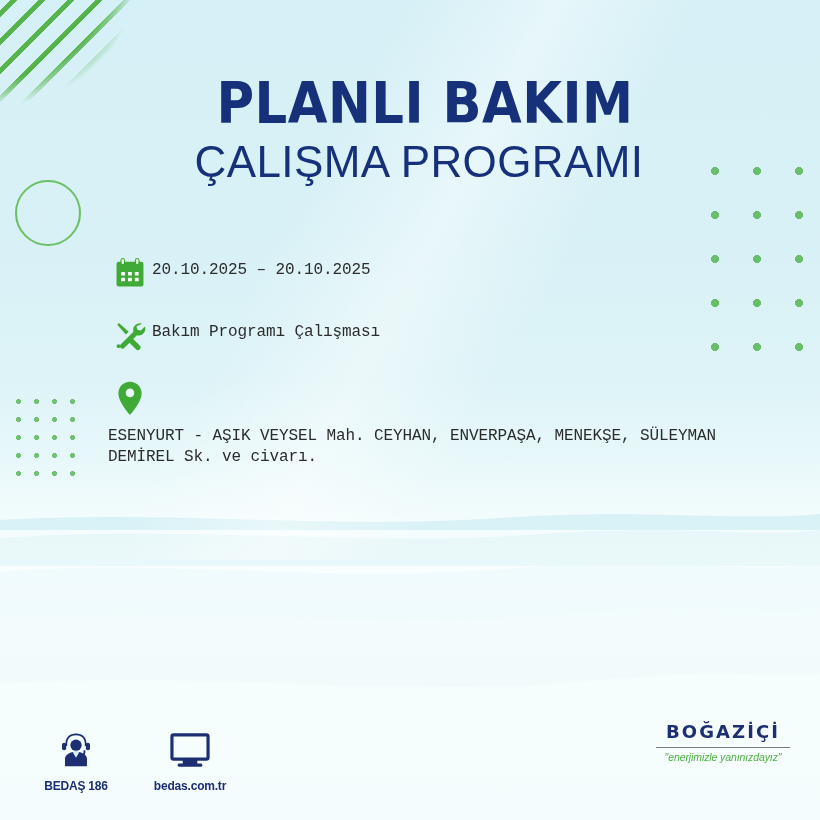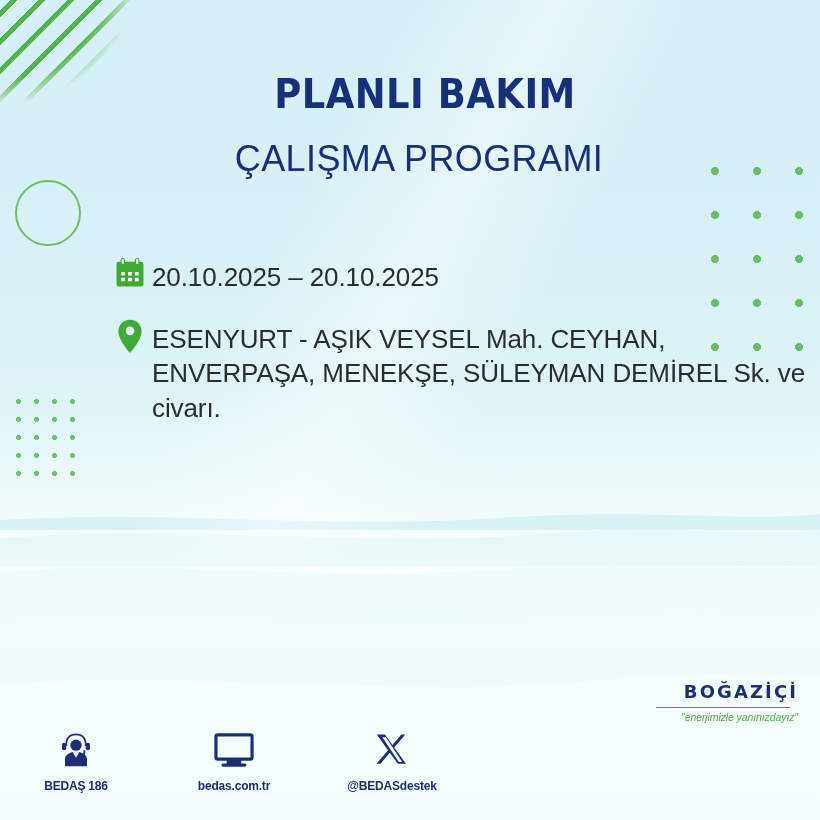--- a/index.html
+++ b/index.html
@@ -103,83 +103,83 @@
 
   
   #heading-block {
     position: absolute;
     left: 0;
     top: 74px;
     width: 820px;
     text-align: center;
   }
   #title-main {
-    font-size: 41px;
+    font-size: 57px;
     font-weight: 700;
     letter-spacing: 0.5px;
     color: #16307a;
     line-height: 1.02;
     margin: 0;
     padding-left: 30px;
     font-family: "DejaVu Sans", sans-serif;
     font-stretch: condensed;
   }
   #title-sub {
-    font-size: 36px;
+    font-size: 44px;
     font-weight: 400;
     letter-spacing: 0.4px;
     color: #16307a;
     line-height: 1.08;
-    margin: 24px 0 0 0;
+    margin: 6px 0 0 0;
     padding-left: 18px;
     font-family: "Liberation Sans", sans-serif;
   }
 
   
   #info {
     position: absolute;
     left: 108px;
     top: 256px;
     width: 700px;
   }
   .info-row {
     display: flex;
     align-items: flex-start;
     margin-bottom: 20px;
   }
-  .info-row:last-child { margin-bottom: 0; }
+  .info-row:last-child { margin-bottom: 0; flex-direction: column; }
 
   .info-icon {
     flex: 0 0 auto;
     width: 44px;
     height: 42px;
     display: flex;
     align-items: flex-start;
     justify-content: center;
   }
   .info-icon svg { display: block; }
 
   .info-text {
-    font-size: 26px;
+    font-size: 16px;
     color: #2c2c2c;
     line-height: 1.32;
     padding-top: 4px;
     letter-spacing: -0.1px;
-    font-family: Liberation Sans, sans-serif;
+    font-family: Liberation Mono, monospace;
   }
   #row-location .info-text { max-width: 672px; }
 
   
   #footer-contacts {
     position: absolute;
     left: 30px;
     top: 728px;
     display: flex;
     align-items: flex-start;
-    gap: 66px;
+    gap: 22px;
   }
   .contact {
     width: 92px;
     text-align: center;
   }
   .contact-icon {
     height: 44px;
     display: flex;
     align-items: center;
     justify-content: center;
@@ -190,22 +190,22 @@
     font-weight: 700;
     color: #1b2f72;
     letter-spacing: -0.2px;
     white-space: nowrap;
     font-family: "Liberation Sans", sans-serif;
   }
 
   #brand-logo {
     position: absolute;
     right: 22px;
-    top: 682px;
-    text-align: right;
+    top: 722px;
+    text-align: center;
     width: 150px;
   }
   .brand-line {
     font-size: 18px;
     font-weight: 700;
     letter-spacing: 2.1px;
     line-height: 1.16;
     font-family: "DejaVu Sans", sans-serif;
   }
   #brand-line-1 { color: #1b2f72; }
@@ -265,20 +265,31 @@
             <rect x="5.8" y="15.4" width="2.7" height="2.5" rx="0.4"></rect>
             <rect x="10.6" y="15.4" width="2.7" height="2.5" rx="0.4"></rect>
             <rect x="15.4" y="15.4" width="2.7" height="2.5" rx="0.4"></rect>
           </g>
         </svg>
       </span>
       <span class="info-text">20.10.2025 – 20.10.2025</span>
     </div>
 
 
+    <div class="info-row" id="row-work">
+      <span class="info-icon">
+        <svg width="34" height="34" viewBox="0 0 24 24" aria-hidden="true">
+          <path d="M20.6 4.1 a4.7 4.7 0 0 0-6.2 5.6 L5.2 18.9 a1.8 1.8 0 0 0 2.5 2.5 l9.2-9.2 a4.7 4.7 0 0 0 5.6-6.2 l-2.9 2.9 -2.4-0.6 -0.6-2.4 z" fill="#3faa35"></path>
+          <path d="M4.2 3.6 L3.0 4.8 L9.1 11.7 L11.1 9.7 z" fill="#3faa35"></path>
+          <circle cx="3.9" cy="19.9" r="1.35" fill="#3faa35"></circle>
+          <path d="M13.0 13.6 L18.9 19.4 a1.9 1.9 0 0 1-2.7 2.7 L10.4 16.2 z" fill="#3faa35"></path>
+        </svg>
+      </span>
+      <span class="info-text">Bakım Programı Çalışması</span>
+    </div>
 
     <div class="info-row" id="row-location">
       <span class="info-icon">
         <svg width="34" height="36" viewBox="0 0 24 26" aria-hidden="true">
           <path d="M12 1.2 C7.3 1.2 3.6 4.9 3.6 9.5 c0 6.1 7.2 14.4 8.4 15.6 1.2-1.2 8.4-9.5 8.4-15.6 0-4.6-3.7-8.3-8.4-8.3 z" fill="#3faa35"></path>
           <circle cx="12" cy="9.3" r="3.1" fill="#e9f8f9"></circle>
         </svg>
       </span>
       <span class="info-text">ESENYURT - AŞIK VEYSEL Mah. CEYHAN, ENVERPAŞA, MENEKŞE, SÜLEYMAN DEMİREL Sk. ve civarı.</span>
     </div>
@@ -306,29 +317,20 @@
       <div class="contact-icon">
         <svg width="42" height="38" viewBox="0 0 26 24" aria-hidden="true">
           <rect x="1.6" y="2.4" width="22.8" height="15.4" rx="1.1" fill="none" stroke="#1b2f72" stroke-width="2"></rect>
           <rect x="8.4" y="17.8" width="9.2" height="3.4" fill="#1b2f72"></rect>
           <rect x="5.2" y="20.6" width="15.6" height="1.9" rx="0.9" fill="#1b2f72"></rect>
         </svg>
       </div>
       <div class="contact-label">bedas.com.tr</div>
     </div>
 
-    <div class="contact">
-      <div class="contact-icon">
-        <svg width="38" height="38" viewBox="0 0 24 24" aria-hidden="true">
-          <path d="M2.4 2.2 h5.1 l4.8 6.6 5.6-6.6 h2.5 l-7.0 8.2 7.4 10.3 h-5.1 l-5.1-7.0 -5.9 7.0 h-2.5 l7.3-8.6 z
-                   M5.9 3.9 L16.3 19.5 h2.2 L8.1 3.9 z" fill="#1b2f72"></path>
-        </svg>
-      </div>
-      <div class="contact-label">@BEDASdestek</div>
-    </div>
 
   </div>
 
   <div id="brand-logo">
     <div class="brand-line" id="brand-line-1">BOĞAZİÇİ</div>
     <div id="brand-rule"></div>
     <div id="brand-tagline">"enerjimizle yanınızdayız"</div>
   </div>
 
 </div>

